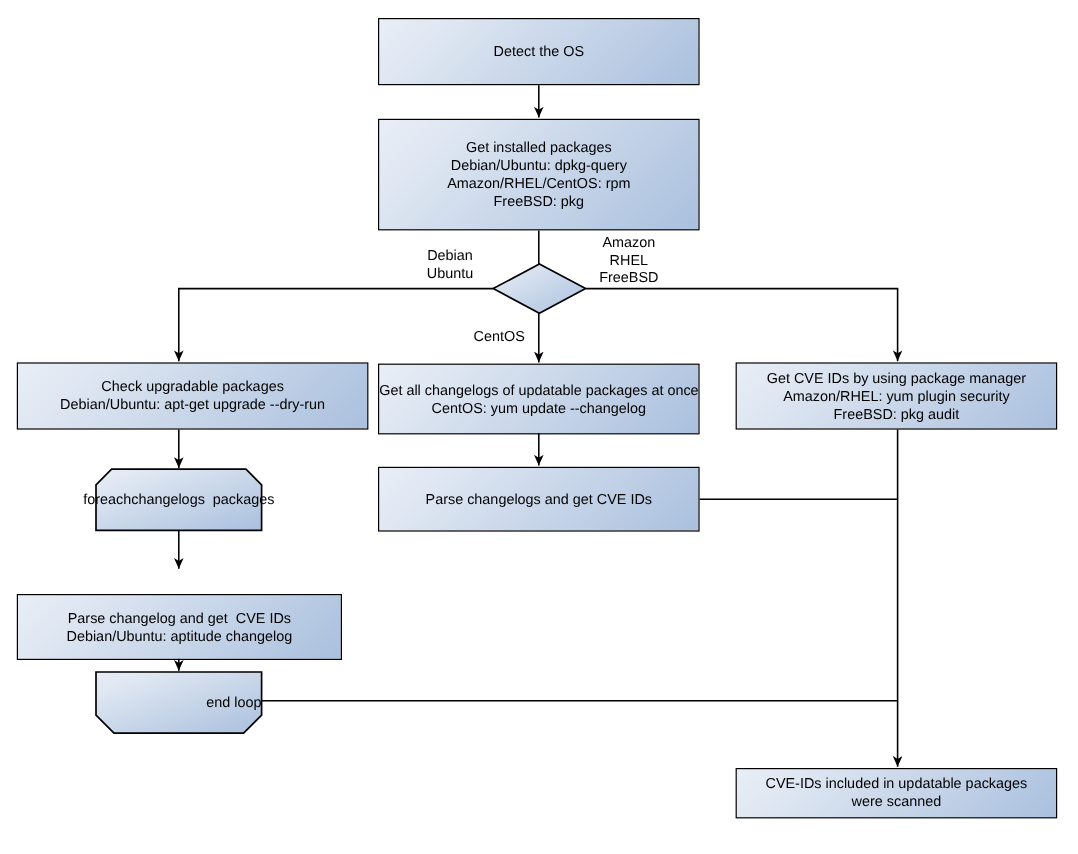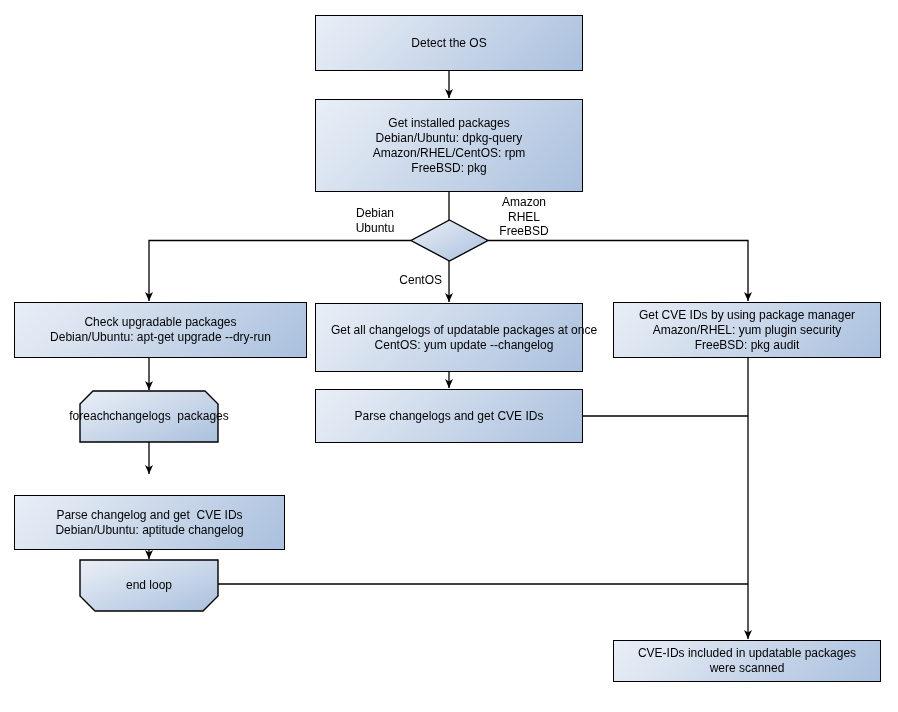--- a/index.html
+++ b/index.html
@@ -4,21 +4,21 @@
 <style>
   html,body { margin:0; padding:0; background:#ffffff; }
   .canvas {
     position:relative; width:898px; height:712px; background:#ffffff;
     font-family:"Liberation Sans", sans-serif; color:#000;
     overflow:hidden;
   }
   svg.layer { position:absolute; left:0; top:0; width:898px; height:712px; }
   .node {
     position:absolute; box-sizing:border-box;
-    display:flex; flex-direction:column; justify-content:center; align-items:center;
+    display:flex; flex-direction:column; justify-content:center; 
     background:linear-gradient(135deg,#e9eef7 0%,#dfe7f2 18%,#aac0de 100%);
     border:1.4px solid #000;
     font-size:12px; line-height:15px; text-align:center;
   }
   .shape-label {
     position:absolute; box-sizing:border-box;
     display:flex; flex-direction:row; justify-content:center; align-items:center;
     font-size:12px; line-height:15px; text-align:center; background:transparent;
   }
   .line { display:block; white-space:pre; }
@@ -83,25 +83,25 @@
   <div class="shape-label" style="left:80px; top:391px; width:138px; height:51px;">
     <span class="line">foreach</span>
     <span class="line">changelogs  packages</span>
   </div>
 
   <div class="node" style="left:14px; top:475px; width:271px; height:55px;margin-top:20px;">
     <span class="line">Parse changelog and get  CVE IDs</span>
     <span class="line">Debian/Ubuntu: aptitude changelog</span>
   </div>
 
-  <div class="shape-label" style="left:80px; top:560px; width:138px; height:51px;">
+  <div class="shape-label" style="left:80px; top:560px; width:138px; height:51px;justify-content:flex-end;">
     <span class="line">end loop</span>
   </div>
 
-  <div class="node" style="left:315px; top:303px; width:268px; height:69px;padding-left:30px;">
+  <div class="node" style="left:315px; top:303px; width:268px; height:59px;">
     <span class="line">Get all changelogs of updatable packages at once</span>
     <span class="line">CentOS: yum update --changelog</span>
   </div>
 
   <div class="node" style="left:315px; top:389px; width:268px; height:54px;">
     <span class="line">Parse changelogs and get CVE IDs</span>
   </div>
 
   <div class="node" style="left:613px; top:302px; width:268px; height:56px;">
     <span class="line">Get CVE IDs by using package manager</span>
@@ -118,17 +118,17 @@
     <span class="line">Debian</span>
     <span class="line">Ubuntu</span>
   </div>
 
   <div class="edge-label" style="left:489px; top:195px; width:70px;text-align:center;">
     <span class="line">Amazon</span>
     <span class="line">RHEL</span>
     <span class="line">FreeBSD</span>
   </div>
 
-  <div class="edge-label" style="left:390px; top:273px; width:52px; text-align:right;">
+  <div class="edge-label" style="left:390px; top:273px; width:52px; text-align:center;">
     <span class="line">CentOS</span>
   </div>
 
 </div>
 
 </body></html>

